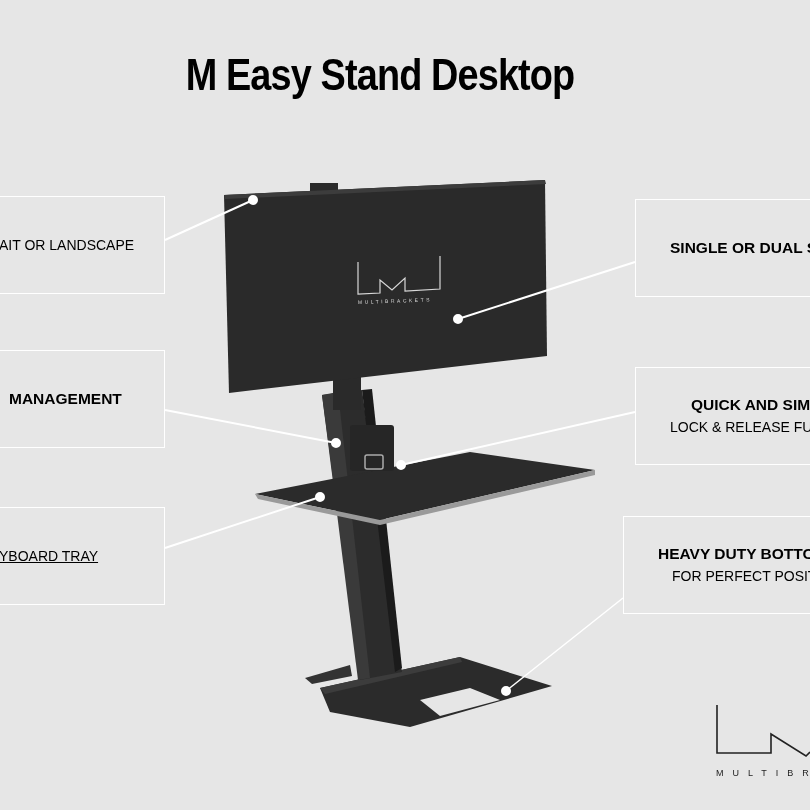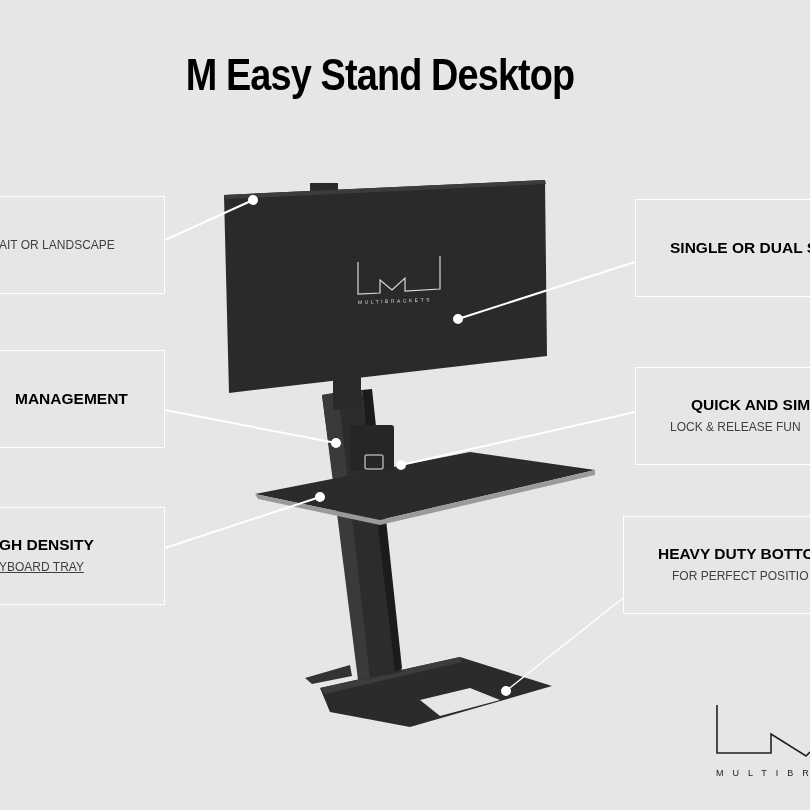--- a/index.html
+++ b/index.html
@@ -14,41 +14,40 @@
     font-size:44px; color:#000; letter-spacing:-1px;
     transform:scaleX(0.86); transform-origin:center;
   }
   .callout {
     position:absolute; box-sizing:border-box;
     border:1.5px solid #ffffff;
     display:flex; flex-direction:column; justify-content:center;
     color:#000; white-space:nowrap; overflow:hidden;
   }
   .callout .h { font-weight:bold; font-size:15.5px; letter-spacing:0px; line-height:22px; }
-  .callout .s { font-size:12px; line-height:22px; color:#404040; }
+  .callout .s { font-size:14px; line-height:22px; color:#000000; }
   .left .h, .left .s { text-align:right; padding-right:46px; }
   .right .h, .right .s { text-align:right; }
   svg.scene { position:absolute; left:0; top:0; }
   .logo-text {
     position:absolute; left:716px; top:768px; font-size:9px; letter-spacing:9px; color:#222;
   }
 </style>
 </head>
 <body>
 
 <div class="title">M Easy Stand Desktop</div>
 
 <div class="callout left" style="left:-2px; top:196px; width:167px; height:98px;">
   <div class="s" style="text-align:left;">AIT OR LANDSCAPE</div>
 </div>
 <div class="callout left" style="left:-2px; top:350px; width:167px; height:98px;">
-  <div class="h" style="text-align:left;padding-left:16px;">MANAGEMENT</div>
+  <div class="h" style="text-align:left;padding-left:10px;">MANAGEMENT</div>
 </div>
 <div class="callout left" style="left:-2px; top:507px; width:167px; height:98px;">
-  <div class="h" style="text-align:left;padding-left:0;">GH DENSITY</div>
   <div class="s" style="text-align:left;text-decoration:underline;">YBOARD TRAY</div>
 </div>
 
 <div class="callout right" style="left:635px; top:199px; width:200px; height:98px; padding-left:34px;">
   <div class="h" style="text-align:left;">SINGLE OR DUAL S</div>
 </div>
 <div class="callout right" style="left:635px; top:367px; width:200px; height:98px; padding-left:55px;">
   <div class="h" style="text-align:left;">QUICK AND SIM</div>
   <div class="s" style="text-align:left;margin-left:-21px;">LOCK &amp; RELEASE FUN</div>
 </div>

